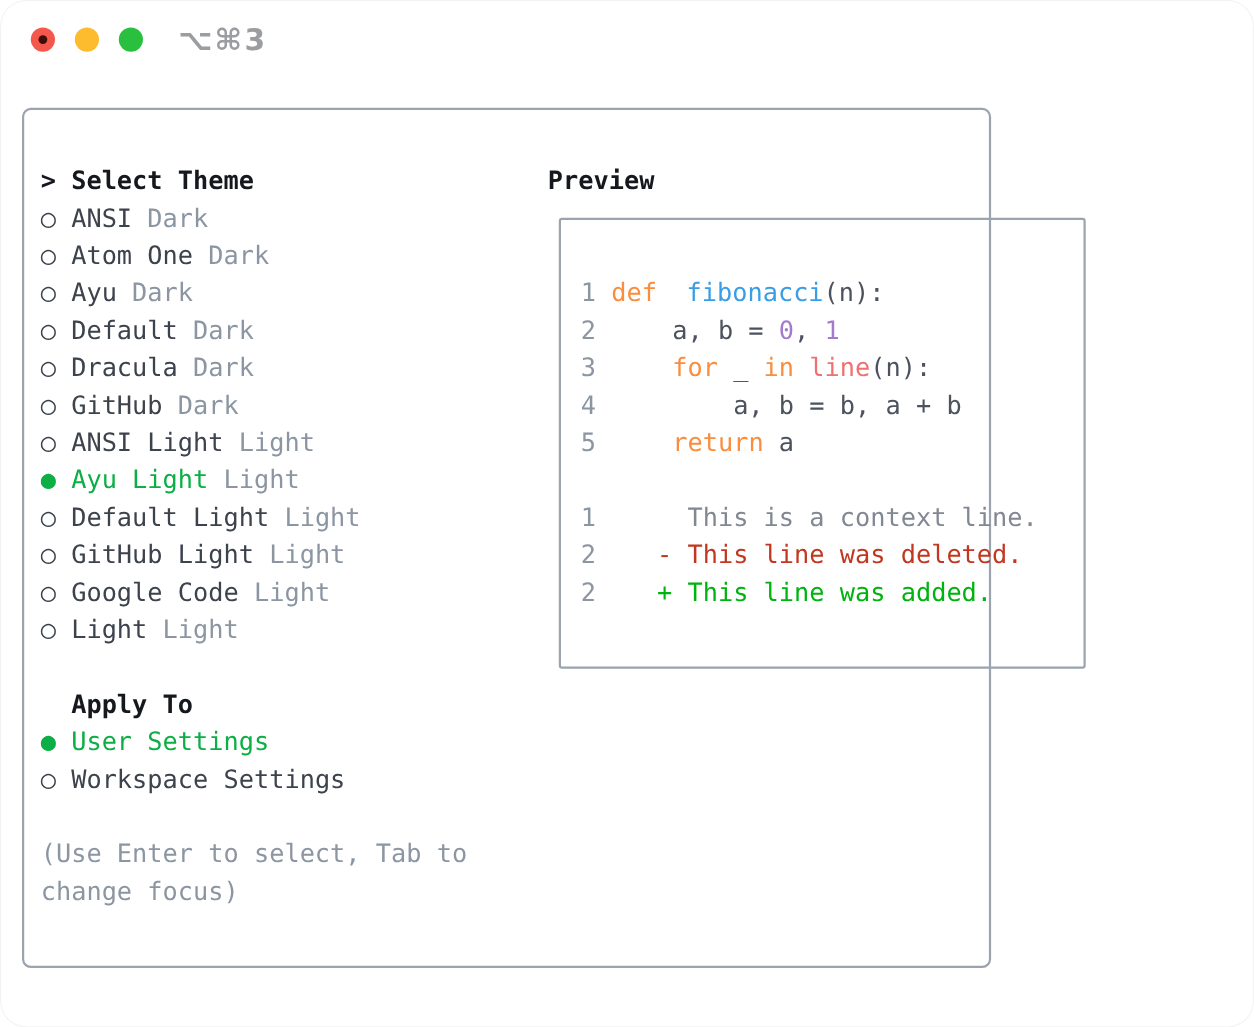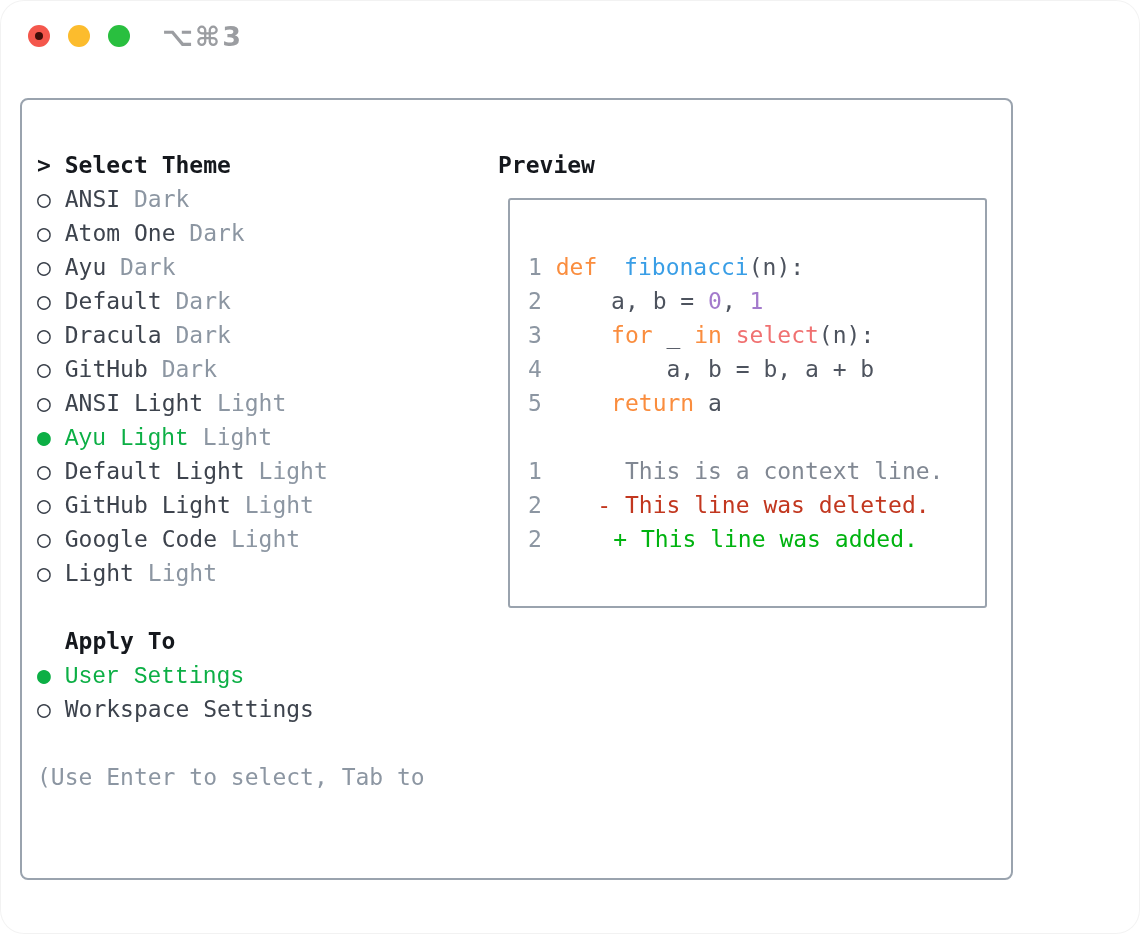--- a/index.html
+++ b/index.html
@@ -32,21 +32,21 @@
   .win-title {
     margin-left: 32px;
     font-family: "DejaVu Sans", sans-serif;
     font-size: 27px; font-weight: 600; letter-spacing: 2px;
     color: var(--title-gray);
   }
 
   
   .panel {
     position: absolute; left: 20px; top: 98px;
-    width: 993px; height: 782px;
+    width: 881px; height: 782px;
     border: 2px solid var(--border-gray);
     border-radius: 8px;
     background: #ffffff;
   }
 
   .line { height: 34px; line-height: 34px; white-space: pre; font-size: 23px; }
 
   .menu { position: absolute; left: 15px; top: 48px; }
 
   .preview-title {
@@ -62,34 +62,34 @@
     border: 2px solid var(--border-gray);
     border-radius: 3px;
     padding: 50px 0 0 18px;
     overflow: hidden;
   }
 
   
   .tk-hdr     { color: var(--ink); font-weight: bold; }
   .tk-item    { color: var(--item-fg); }
   .tk-bullet  { color: var(--item-fg); }
-  .tk-sel     { color: var(--accent-green); font-family: Liberation Mono, monospace; }
+  .tk-sel     { color: var(--accent-green); }
   .tk-bullet-sel { color: var(--accent-green); }
   .tk-variant { color: var(--muted); }
   .tk-help    { color: var(--muted); }
 
   .tk-num     { color: var(--muted); }
   .tk-kw      { color: var(--syn-keyword); }
   .tk-fn      { color: var(--syn-function); margin-left: 13px; }
   .tk-builtin { color: var(--syn-builtin); }
   .tk-const   { color: var(--syn-constant); }
   .tk-fg      { color: var(--code-fg); }
   .tk-ctx     { color: var(--diff-context); margin-top: 12px; }
   .tk-del     { color: var(--diff-deleted); }
-  .tk-add     { color: var(--diff-added); margin-left: 16px; }
+  .tk-add     { color: var(--diff-added); }
 </style>
 </head>
 <body>
 
 <div class="window">
 
   <div class="titlebar">
     <div class="lights">
       <span class="light red"></span>
       <span class="light yellow"></span>
@@ -113,28 +113,29 @@
         <div class="line"><span class="tk-bullet">○ </span><span class="tk-item">Default Light</span><span class="tk-variant"> Light</span></div>
         <div class="line"><span class="tk-bullet">○ </span><span class="tk-item">GitHub Light</span><span class="tk-variant"> Light</span></div>
         <div class="line"><span class="tk-bullet">○ </span><span class="tk-item">Google Code</span><span class="tk-variant"> Light</span></div>
         <div class="line"><span class="tk-bullet">○ </span><span class="tk-item">Light</span><span class="tk-variant"> Light</span></div>
         <div class="line"></div>
         <div class="line"><span class="tk-hdr">  Apply To</span></div>
         <div class="line"><span class="tk-bullet-sel">● </span><span class="tk-sel">User Settings</span></div>
         <div class="line"><span class="tk-bullet">○ </span><span class="tk-item">Workspace Settings</span></div>
         <div class="line"></div>
         <div class="line"><span class="tk-help">(Use Enter to select, Tab to</span></div>
+        <div class="line"><span class="tk-help">change focus)</span></div>
       </div>
 
     <div class="preview-title">Preview</div>
 
     <div class="preview-box">
         <div class="line"><span class="tk-num">1 </span><span class="tk-kw">def </span><span class="tk-fn">fibonacci</span><span class="tk-fg">(n):</span></div>
         <div class="line"><span class="tk-num">2</span><span class="tk-fg">     a, b = </span><span class="tk-const">0</span><span class="tk-fg">, </span><span class="tk-const">1</span></div>
-        <div class="line"><span class="tk-num">3</span><span class="tk-fg">     </span><span class="tk-kw">for</span><span class="tk-fg"> _ </span><span class="tk-kw">in</span><span class="tk-fg"> </span><span class="tk-builtin">select</span><span class="tk-fg">(n):</span></div>
+        <div class="line"><span class="tk-num">3</span><span class="tk-fg">     </span><span class="tk-kw">for</span><span class="tk-fg"> _ </span><span class="tk-kw">in</span><span class="tk-fg"> </span><span class="tk-builtin">line</span><span class="tk-fg">(n):</span></div>
         <div class="line"><span class="tk-num">4</span><span class="tk-fg">         a, b = b, a + b</span></div>
         <div class="line"><span class="tk-num">5</span><span class="tk-fg">     </span><span class="tk-kw">return</span><span class="tk-fg"> a</span></div>
         <div class="line"></div>
         <div class="line"><span class="tk-num">1</span><span class="tk-ctx">      This is a context line.</span></div>
         <div class="line"><span class="tk-num">2</span><span class="tk-fg">    </span><span class="tk-del">- This line was deleted.</span></div>
         <div class="line"><span class="tk-num">2</span><span class="tk-fg">    </span><span class="tk-add">+ This line was added.</span></div>
       </div>
 
   </div>
 

